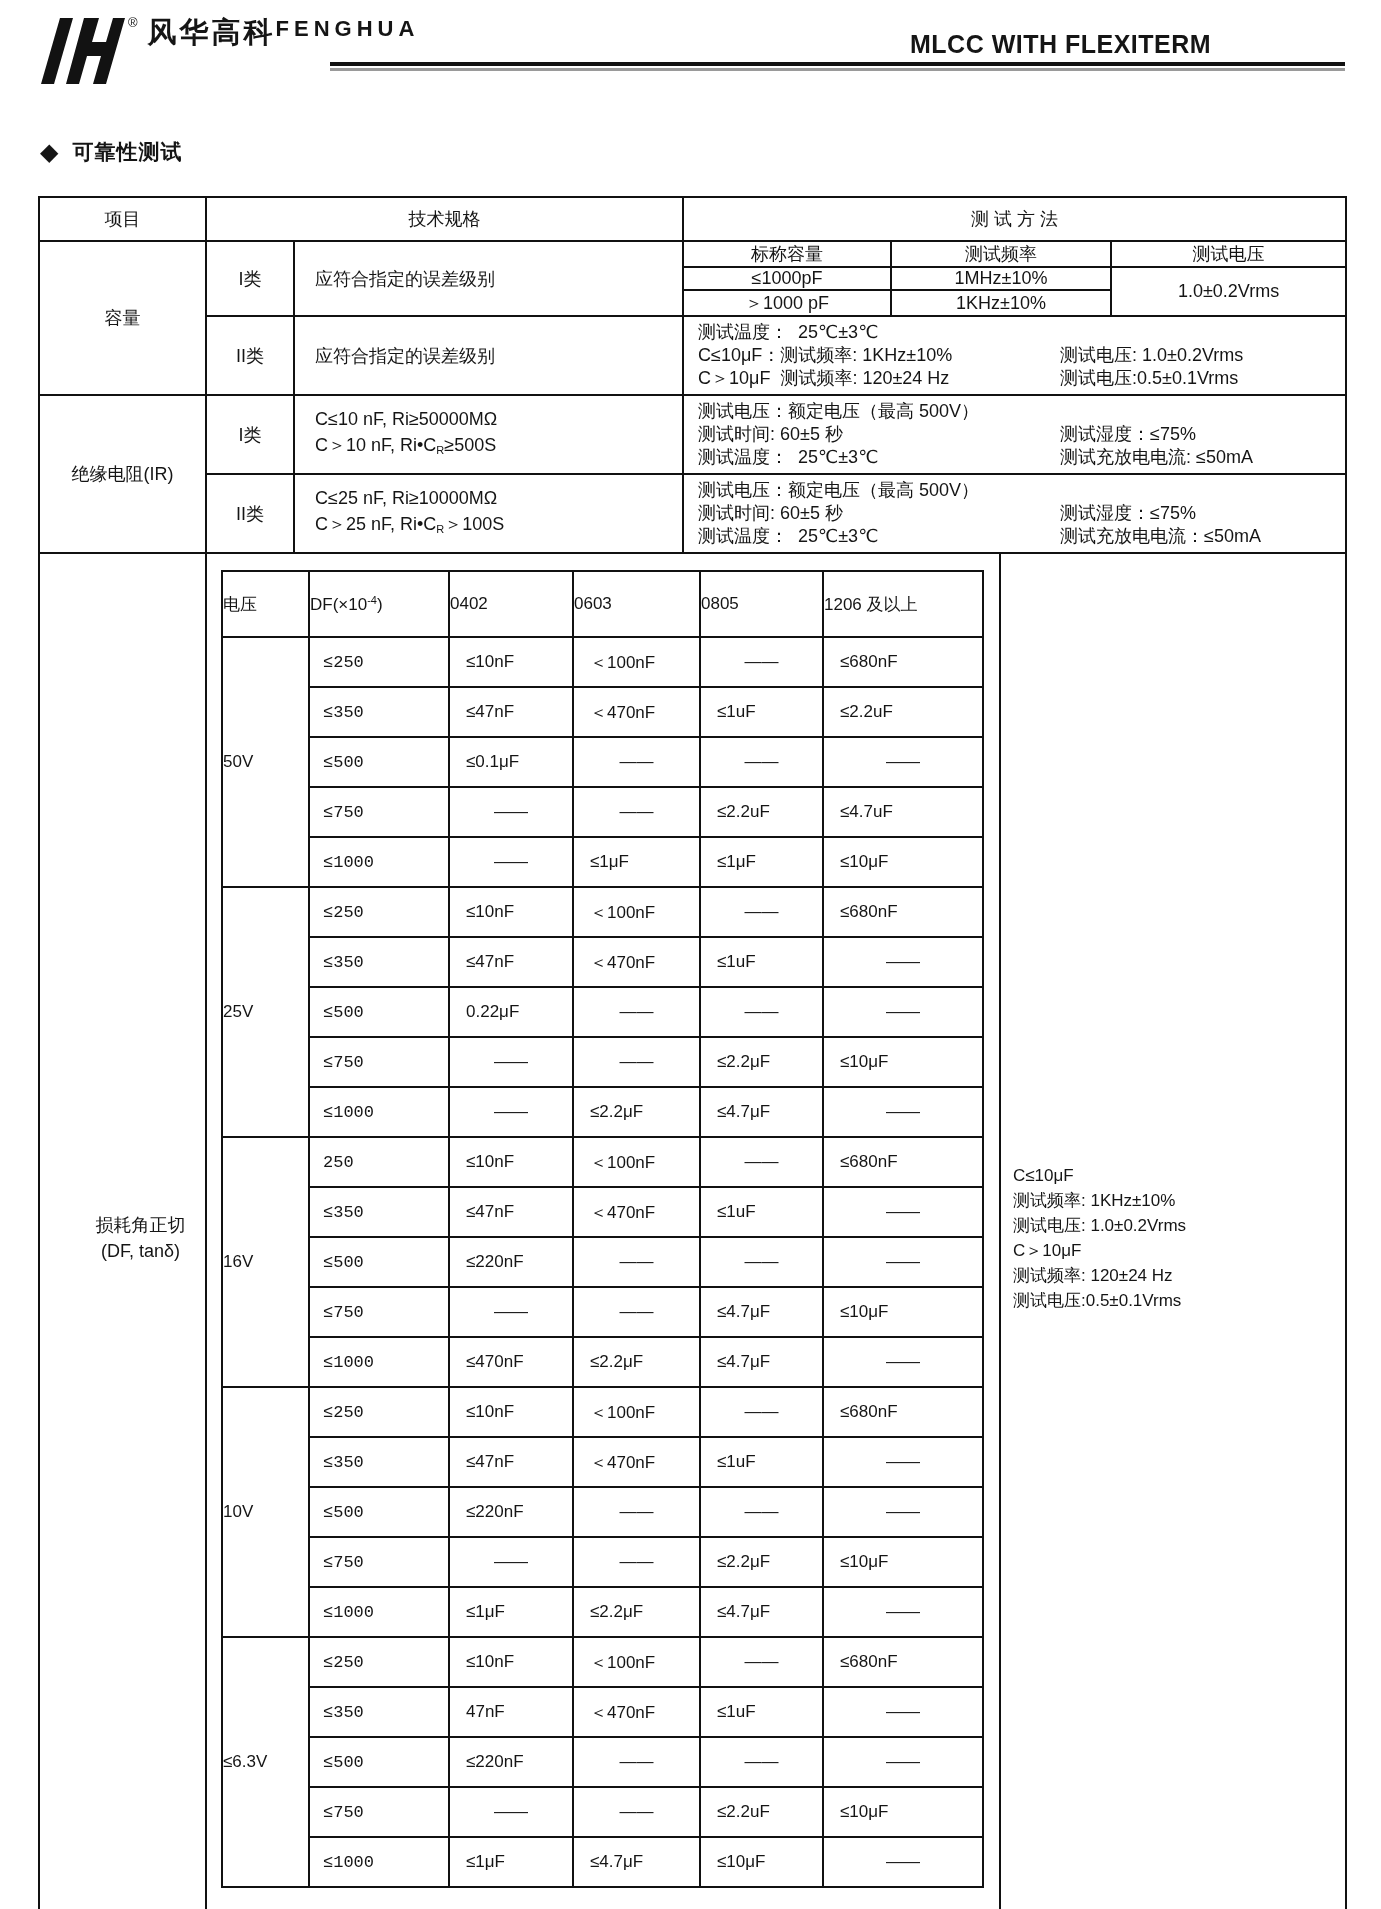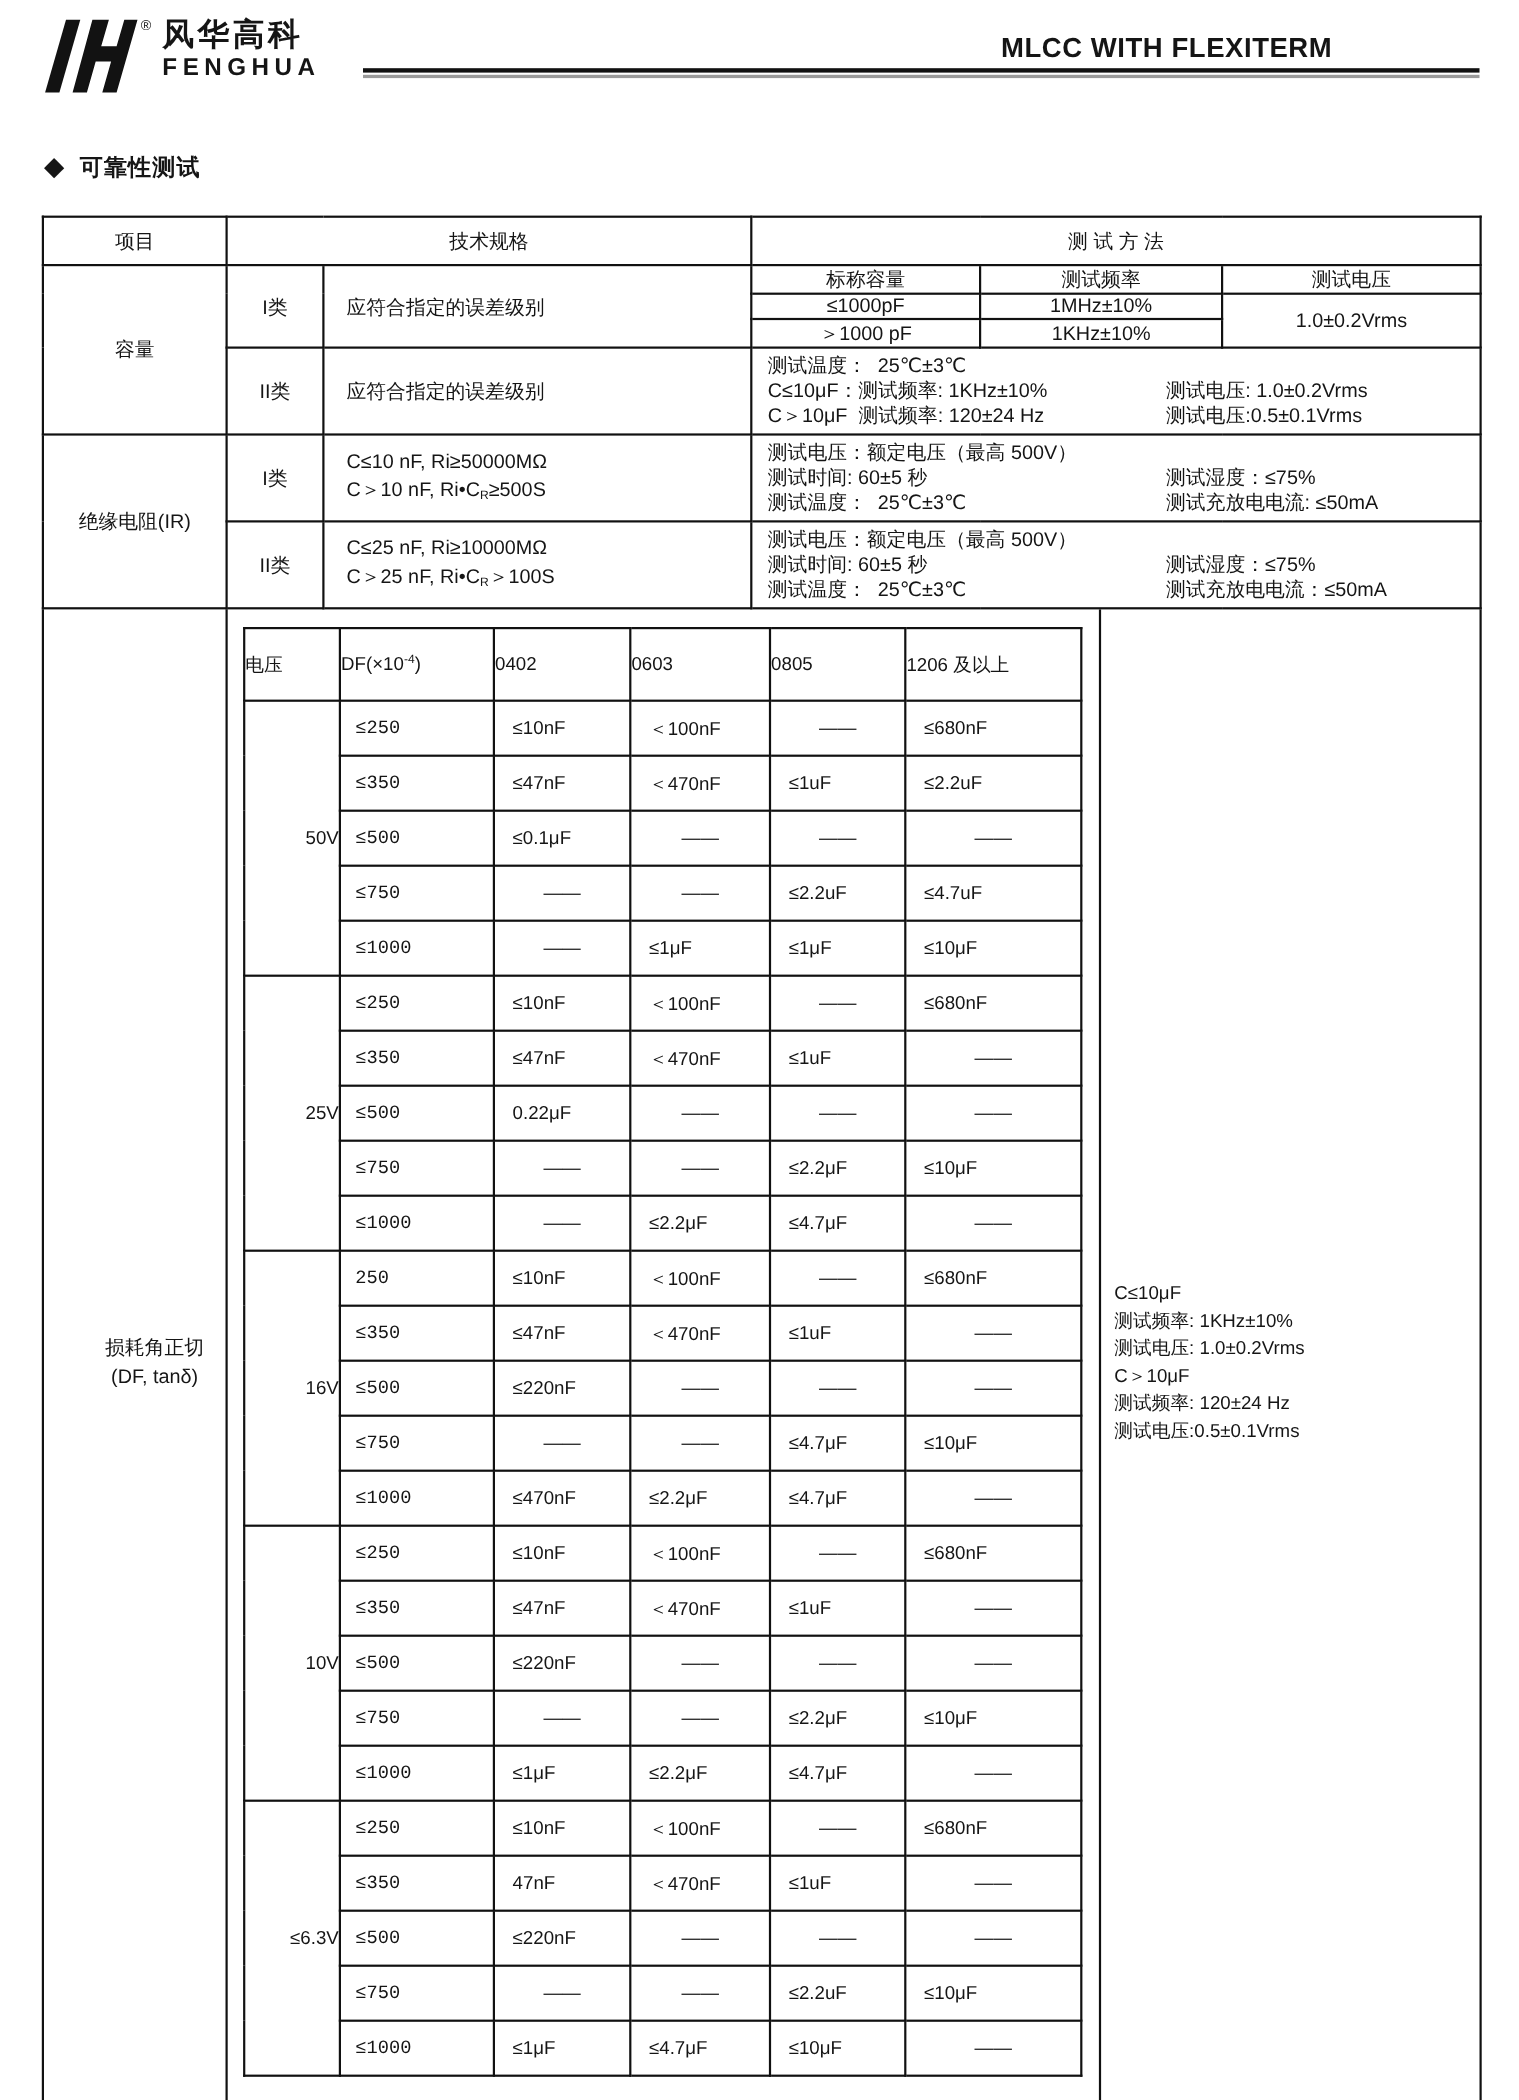--- a/index.html
+++ b/index.html
@@ -3,21 +3,21 @@
 <meta charset="utf-8">
 <style>
   html,body{margin:0;padding:0;background:#fff;}
   .page{position:relative;width:1381px;height:1909px;background:#fff;overflow:hidden;
         font-family:"Liberation Sans","DejaVu Sans",sans-serif;color:#151515;}
 
   
   .brand{position:absolute;left:40px;top:16px;display:flex;align-items:flex-start;}
   .brand svg{display:block;}
   .regmark{font-size:13px;line-height:13px;margin:0 6px 0 2px;}
-  .brandtext{display:flex;flex-direction:column;margin-left:4px;justify-content:space-between;}
+  .brandtext{display:flex;flex-direction:row;margin-left:4px;justify-content:space-between;}
   .brand-cn{font-size:29px;font-weight:bold;letter-spacing:3px;line-height:32px;}
   .brand-en{font-size:22px;font-weight:600;letter-spacing:5px;line-height:26px;}
   .doc-title{position:absolute;left:878px;top:30px;font-size:25px;font-weight:bold;letter-spacing:0.5px;margin-left:32px;}
   .rule{position:absolute;left:330px;right:36px;top:62px;}
   .rule .black{height:4px;background:#111;}
   .rule .gray{height:3px;background:#9a9a9a;margin-top:2px;}
 
   
   .section{position:absolute;left:40px;top:138px;display:flex;align-items:center;}
   .diamond{font-size:24px;line-height:24px;margin-right:14px;}
@@ -42,21 +42,21 @@
   .r-cap2{height:68px;} .r-ir{height:74px;} .r-df{height:1370px;}
 
   
   td.df-zone{position:relative;padding:0 !important;vertical-align:top;}
   .df-vline{position:absolute;left:792px;top:0;bottom:0;width:2px;background:#111;}
   .dfl div{line-height:26px;font-size:18px;margin-left:36px;}
   table.inner{position:absolute;left:14px;top:16px;width:761px;}
   table.inner td,table.inner th{border:2px solid #111;font-weight:normal;font-size:17px;padding:0;vertical-align:middle;}
   table.inner thead th{height:64px;text-align:left;}
   table.inner tbody tr{height:50px;}
-  td.vcell{text-align:right;}
+  td.vcell{text-align:left;}
   td.dfcell{text-align:left;padding-left:16px !important;}
   td.dfcell.label{padding-left:13px !important;font-family:Liberation Mono, monospace;}
   td.dfcell.dash{text-align:center;padding-left:0 !important;}
   .df-method{position:absolute;left:806px;top:50%;transform:translateY(-50%);}
   .df-method div{font-size:17px;line-height:25px;white-space:pre;}
 </style>
 </head>
 <body>
 
 <div class="page">

